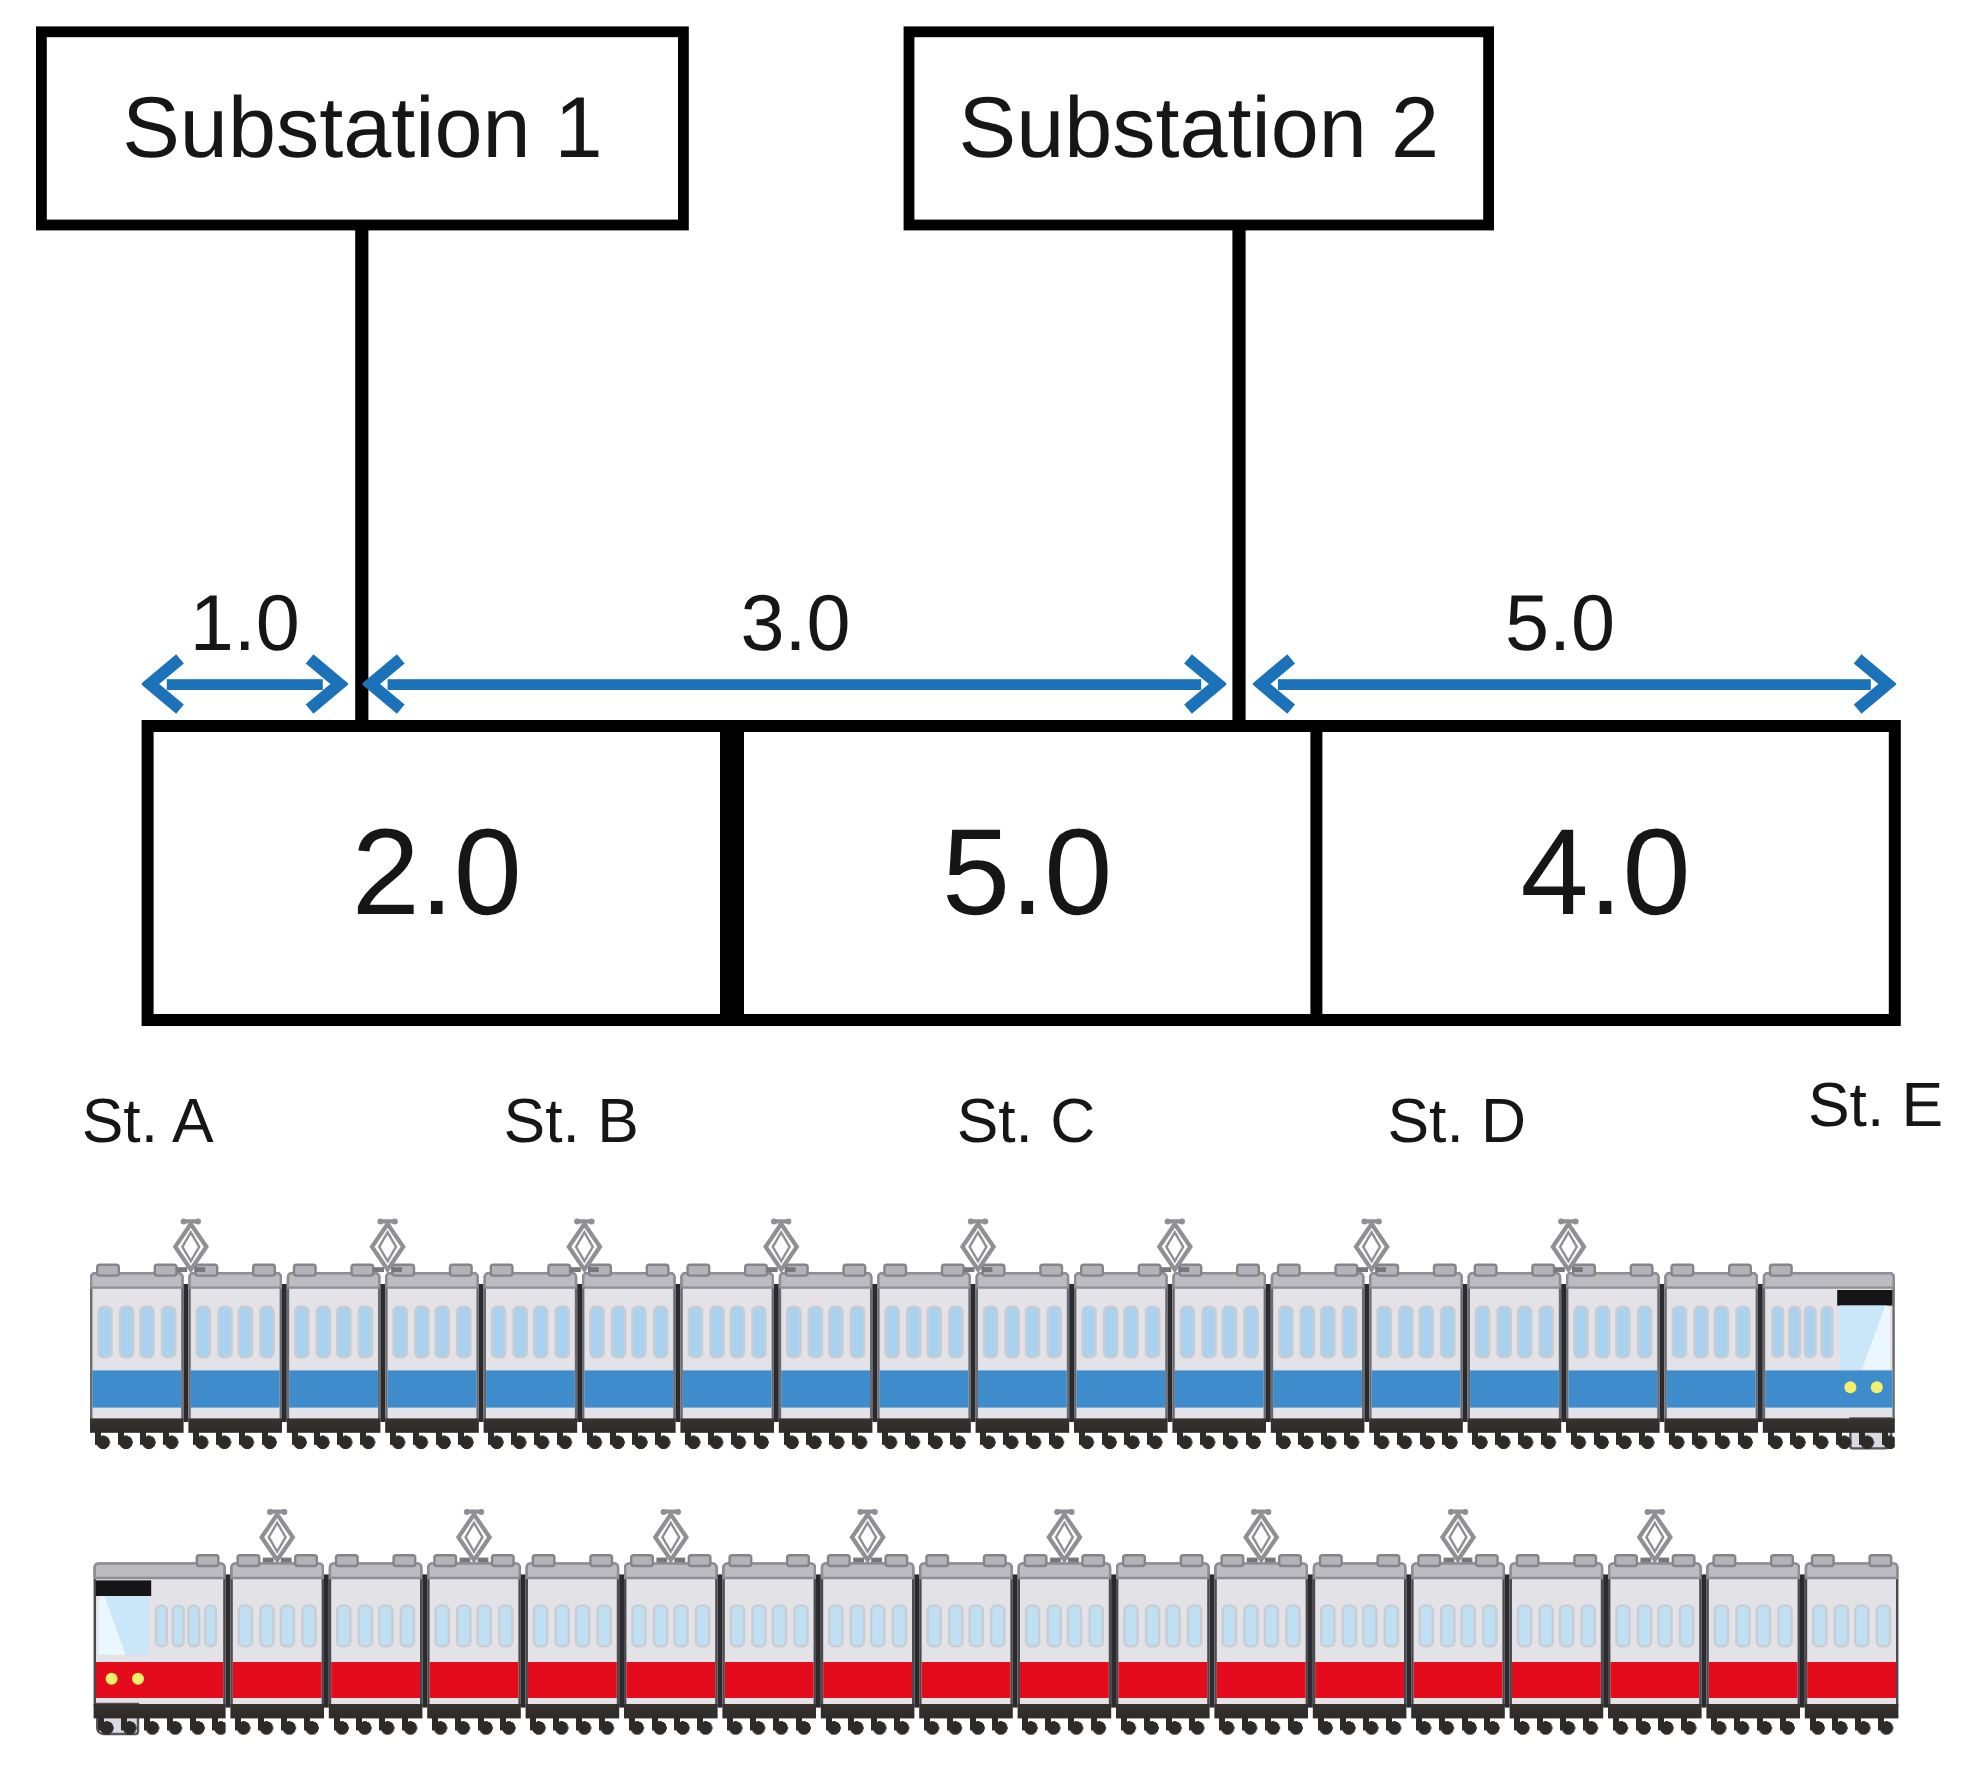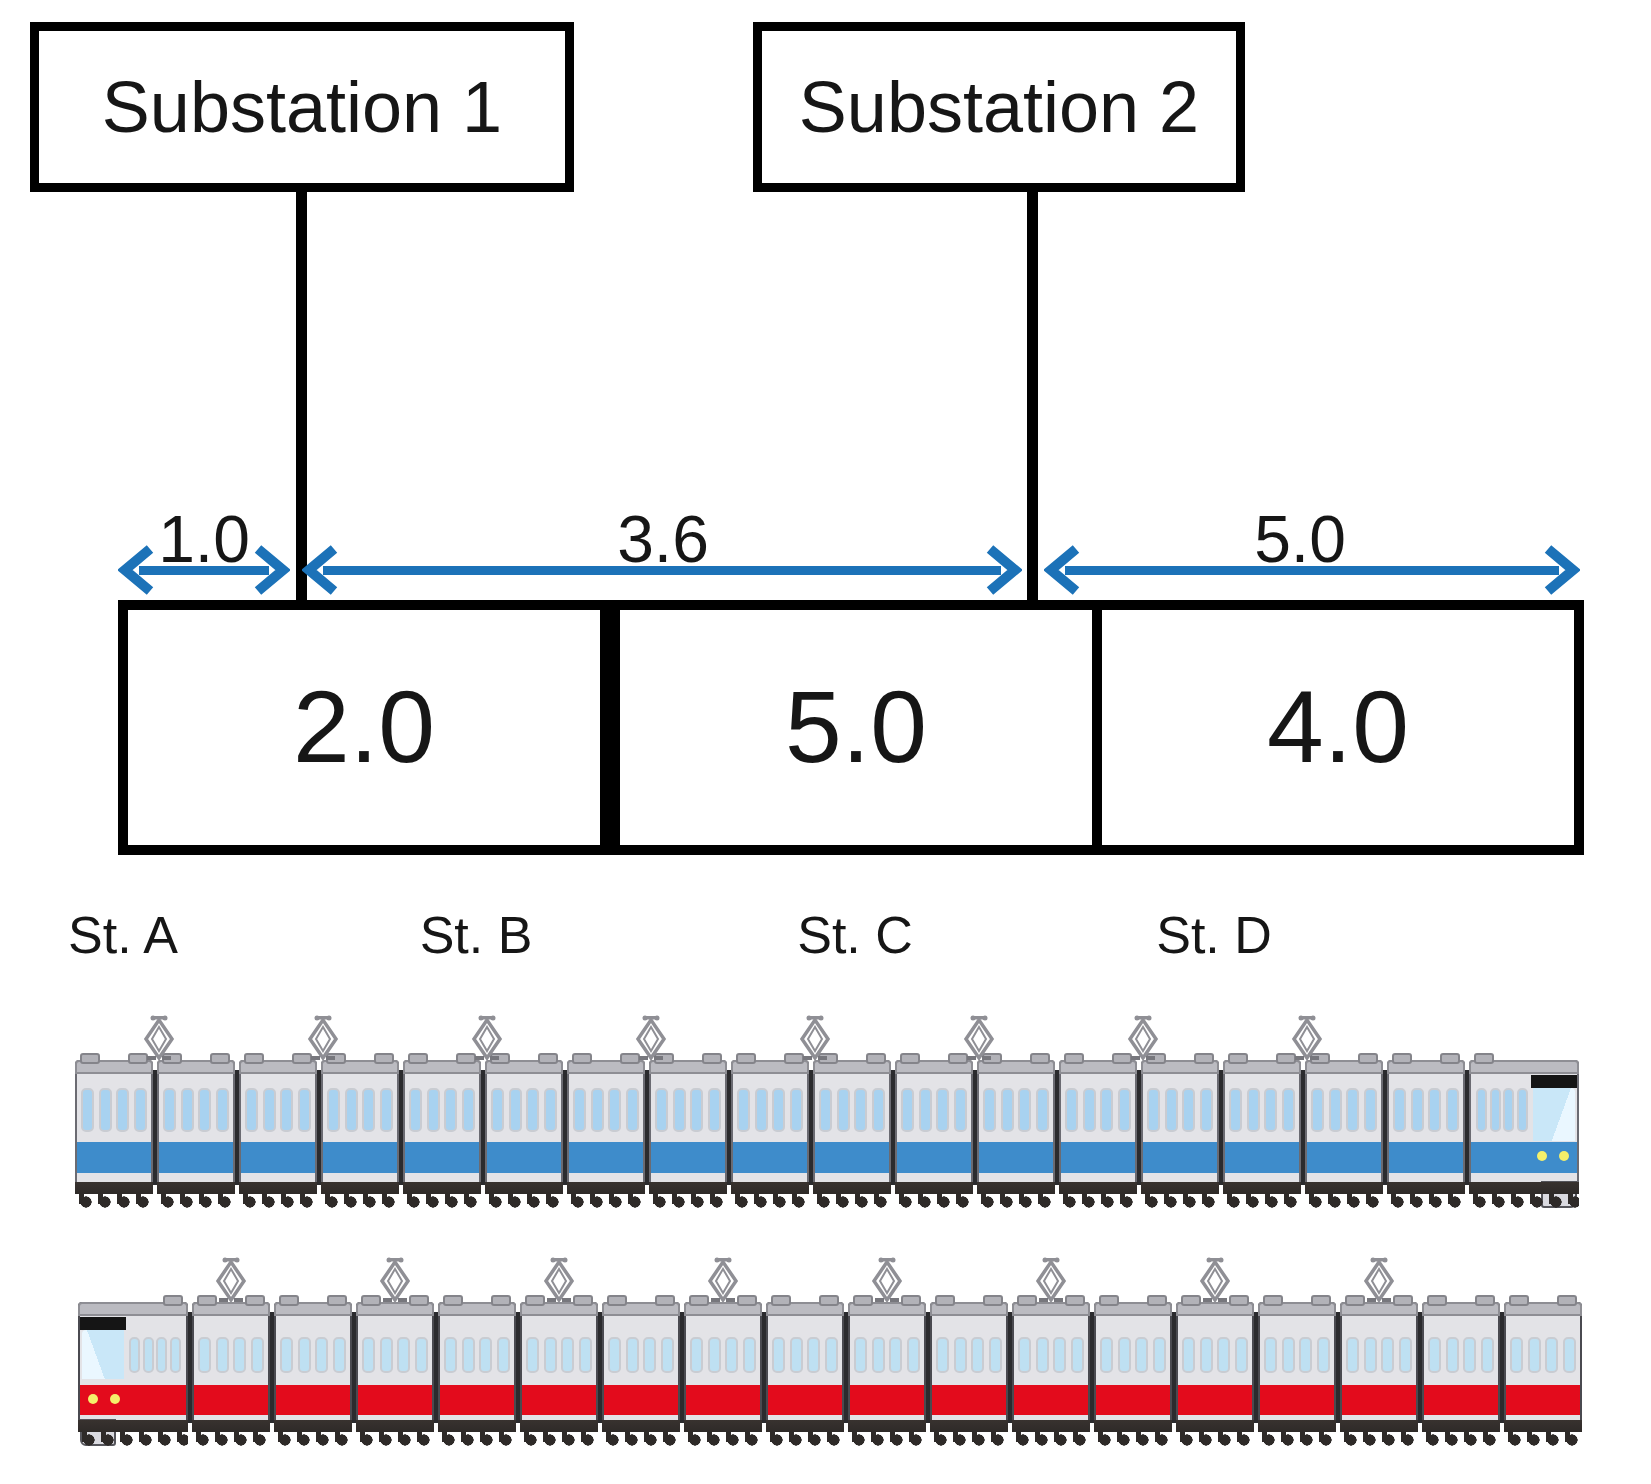--- a/index.html
+++ b/index.html
@@ -15,21 +15,21 @@
   .feedline{position:absolute;top:188px;width:11px;height:416px;background:#000;}
   #feed1{left:296px;}
   #feed2{left:1027px;}
 
   
   .dim{position:absolute;top:544px;height:52px;display:flex;align-items:center;}
   .ah{flex:none;}
   .ap{fill:none;stroke:#1C72B8;stroke-width:10;}
   .aline{flex:1;height:9px;background:#1C72B8;margin:0 -15px;}
   .dimlabel{position:absolute;top:484px;height:70px;line-height:70px;font-size:66px;
-            transform:translateX(-50%);white-space:nowrap;margin-top:20px;}
+            transform:translateX(-50%);white-space:nowrap;}
 
   
   #sections{position:absolute;left:118px;top:600px;width:1466px;height:255px;
             border:10px solid #000;box-sizing:border-box;display:flex;background:#fff;}
   .cell{flex:1;display:flex;align-items:center;justify-content:center;font-size:102px;}
   .cdiv{width:10px;background:#000;flex:none;}
 
   
   .stlabel{position:absolute;transform:translateX(-50%);font-size:52px;line-height:74px;white-space:nowrap;}
 
@@ -118,21 +118,21 @@
   <div class="dim" style="left:1044px;width:536px;">
     <svg class="ah" width="36" height="52" viewBox="0 0 36 52">
         <path class="ap" d="M32 5 L7 26 L32 47" style="stroke: rgb(28, 114, 184);"></path>
       </svg>
     <div class="aline" style="background: rgb(28, 114, 184);"></div>
     <svg class="ah" width="36" height="52" viewBox="0 0 36 52">
         <path class="ap" d="M4 5 L29 26 L4 47" style="stroke: rgb(28, 114, 184);"></path>
       </svg>
   </div>
   <div class="dimlabel" style="left:204px;">1.0</div>
-  <div class="dimlabel" style="left:663px;">3.6</div>
+  <div class="dimlabel" style="left:663px;">3.0</div>
   <div class="dimlabel" style="left:1300px;">5.0</div>
 
   <div id="sections">
     <div class="cell">
         <span>2.0</span>
       </div>
     <div class="cdiv"></div>
     <div class="cdiv"></div>
     <div class="cell">
         <span>5.0</span>
@@ -140,20 +140,21 @@
     <div class="cdiv"></div>
     <div class="cell">
         <span>4.0</span>
       </div>
   </div>
 
   <div class="stlabel" style="left:123px;top:898px;">St. A</div>
   <div class="stlabel" style="left:476px;top:898px;">St. B</div>
   <div class="stlabel" style="left:855px;top:898px;">St. C</div>
   <div class="stlabel" style="left:1214px;top:898px;">St. D</div>
+  <div class="stlabel" style="left:1563px;top:884px;">St. E</div>
 
   <div class="train t-blue" id="train-blue" style="--stripe: #3E8CCB; --win: #A8D2F0; --hl: #F5F06A;">
       <div class="car regular">
         <div class="roof"></div>
         <div class="vent vl"></div>
         <div class="vent vr"></div>
         <div class="wins">
           <div class="win"></div>
           <div class="win"></div>
           <div class="win"></div>

